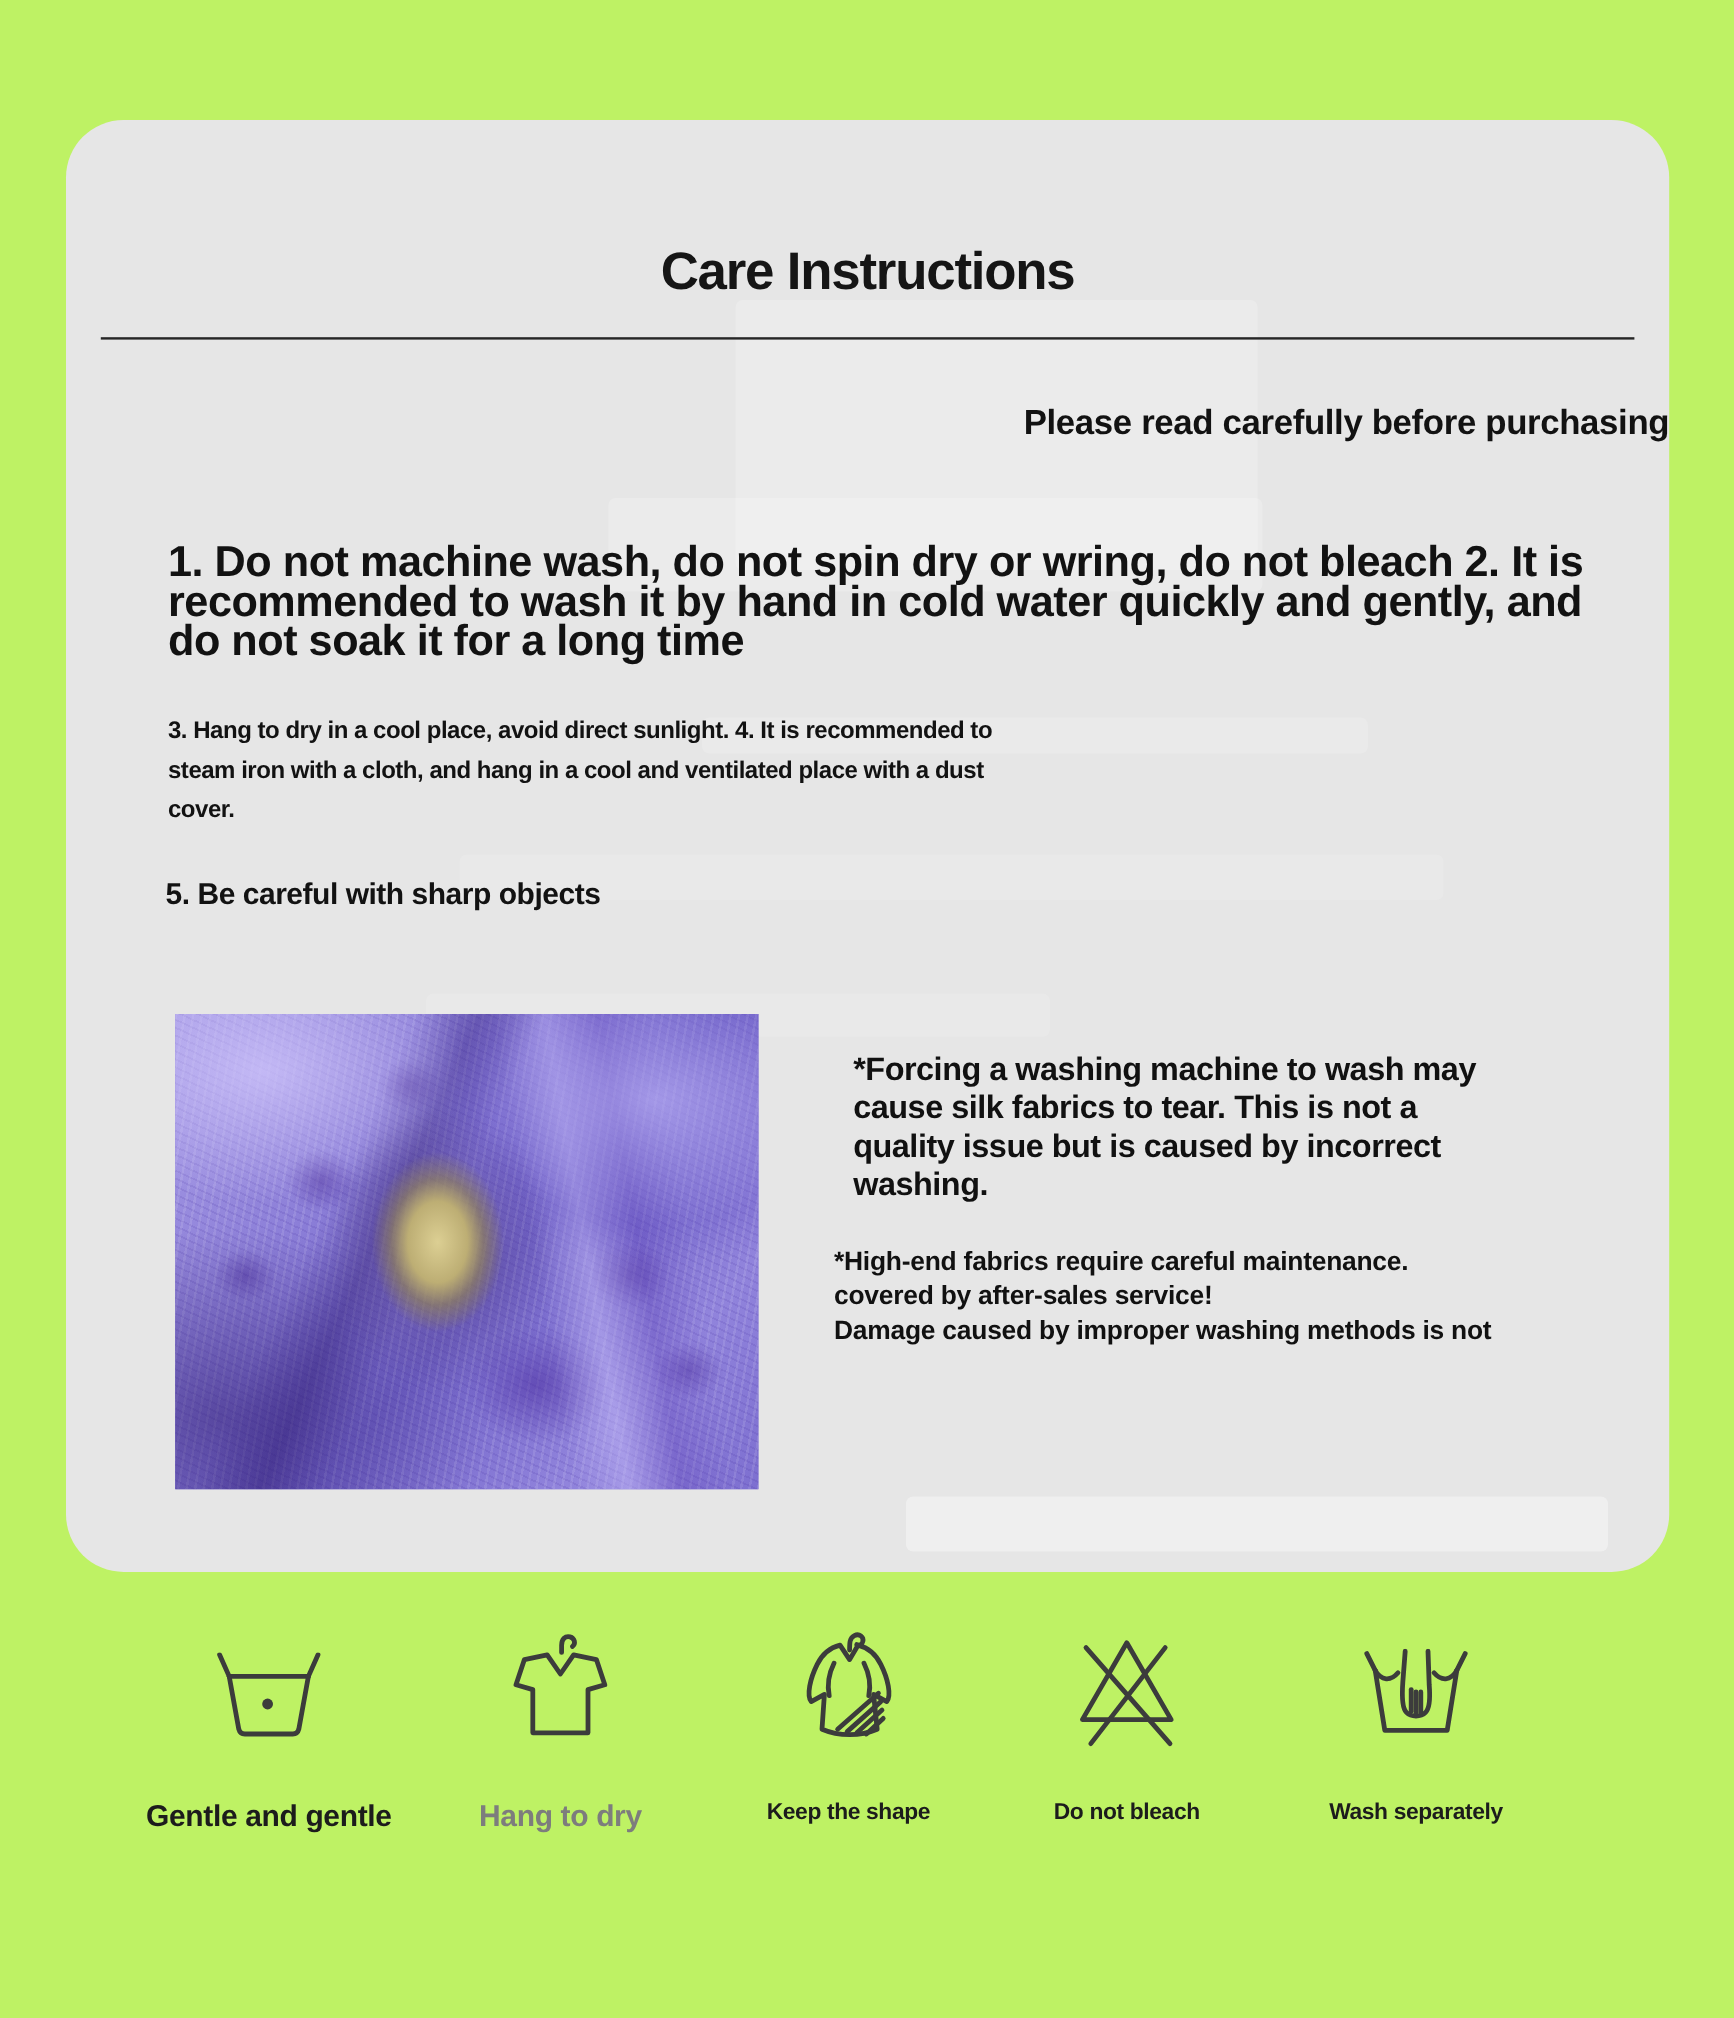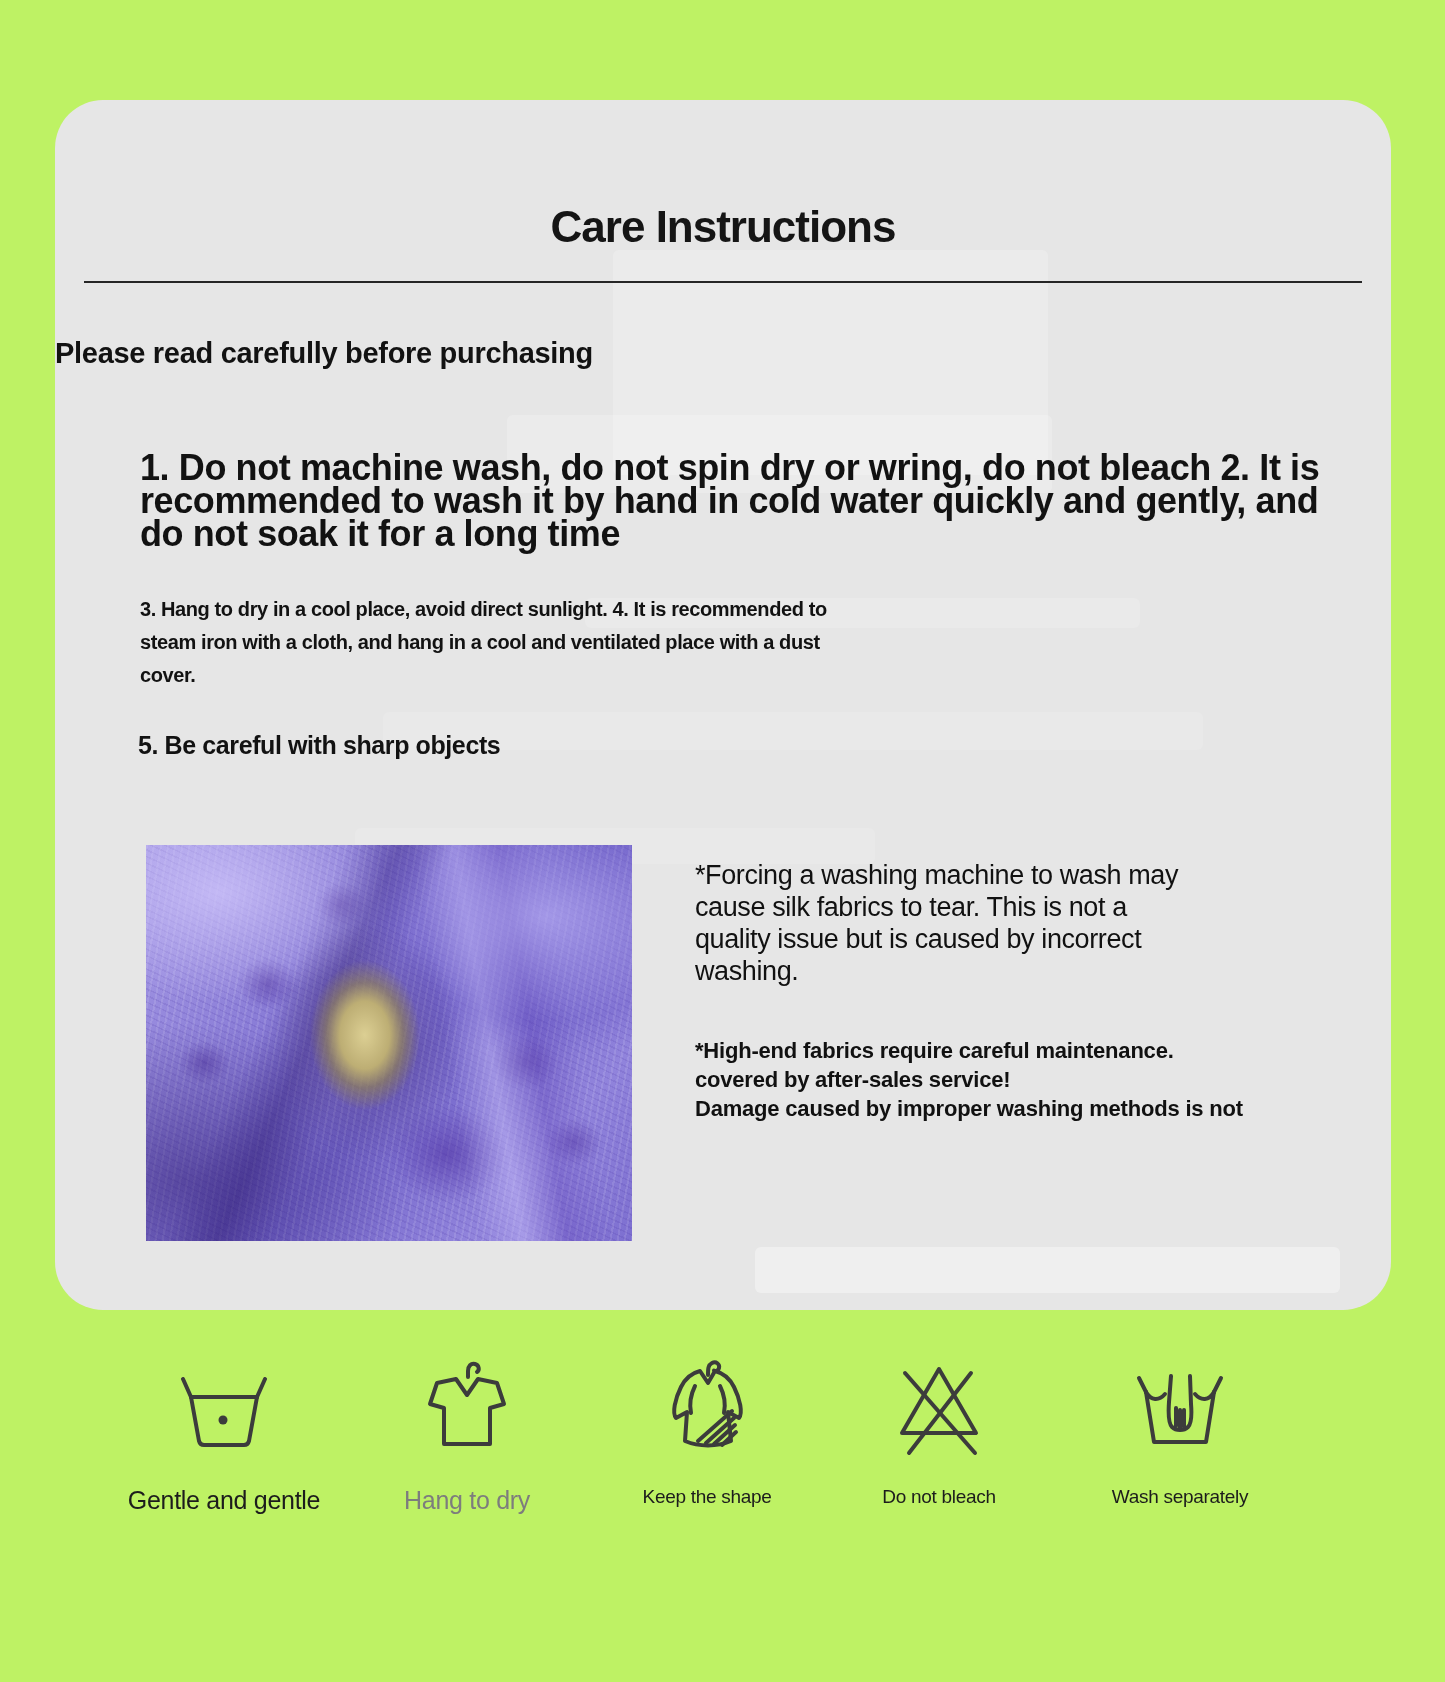--- a/index.html
+++ b/index.html
@@ -17,29 +17,29 @@
   .g-row1{left:530px;top:498px;width:555px;height:30px;background:rgba(255,255,255,0.16);}
   .g-row2{left:328px;top:612px;width:820px;height:38px;background:rgba(255,255,255,0.13);}
   .g-row3{left:300px;top:728px;width:520px;height:36px;background:rgba(255,255,255,0.13);}
   .g-band{left:700px;top:1147px;width:585px;height:46px;background:rgba(255,255,255,0.38);}
   .title{
     position:absolute;left:55px;top:172px;width:1336px;text-align:center;
     font-size:44px;font-weight:700;letter-spacing:-1px;line-height:52px;color:#151515;
   }
   .divider{position:absolute;left:84px;top:281px;width:1278px;height:2px;background:#262626;}
   .subtitle{
-    position:absolute;left:55px;top:337px;width:1336px;text-align:left;
+    position:absolute;left:55px;top:337px;width:1336px;text-align:right;
     font-size:29px;font-weight:700;letter-spacing:-0.3px;color:#121212;margin:0;
   }
   .para{position:absolute;margin:0;font-weight:700;color:#121212;letter-spacing:-0.4px;}
   .para .ln{white-space:nowrap;}
   .p1{left:140px;top:451px;font-size:36px;line-height:33px;}
   .p2{left:140px;top:593px;font-size:20px;line-height:33px;}
   .p3{left:138px;top:731px;font-size:25px;line-height:29px;}
-  .warn1{left:695px;top:859px;font-size:27px;line-height:32px;position:absolute;margin:0;font-weight:400;letter-spacing:-0.4px;}
+  .warn1{left:695px;top:859px;font-size:27px;line-height:32px;position:absolute;margin:16px;font-weight:700;letter-spacing:-0.4px;}
   .warn2{left:695px;top:1036px;font-size:22px;line-height:29px;position:absolute;margin:0;font-weight:700;letter-spacing:-0.2px;}
   .fabric{
     position:absolute;left:146px;top:845px;width:486px;height:396px;
     background-color:#8276cf;
     background-image:
       radial-gradient(ellipse 55px 75px at 45% 48%, #dccf93 0%, #bdae74 45%, rgba(150,135,85,0.6) 70%, rgba(120,110,140,0) 100%),
       radial-gradient(ellipse 95px 120px at 46% 50%, rgba(75,60,60,0.5) 0%, rgba(80,60,130,0.25) 55%, rgba(0,0,0,0) 100%),
       radial-gradient(ellipse 170px 110px at 15% 12%, rgba(205,195,250,0.8) 0%, rgba(205,195,250,0) 100%),
       radial-gradient(ellipse 200px 140px at 82% 18%, rgba(185,175,245,0.7) 0%, rgba(90,70,190,0.15) 75%, rgba(0,0,0,0) 100%),
       linear-gradient(115deg, rgba(0,0,0,0) 30%, rgba(40,20,110,0.35) 38%, rgba(0,0,0,0) 46%),
@@ -50,21 +50,21 @@
       radial-gradient(ellipse 26px 22px at 12% 55%, rgba(70,40,150,0.45) 0%, rgba(0,0,0,0) 100%),
       radial-gradient(ellipse 34px 28px at 78% 55%, rgba(70,40,150,0.4) 0%, rgba(0,0,0,0) 100%),
       radial-gradient(ellipse 30px 24px at 88% 75%, rgba(70,40,150,0.4) 0%, rgba(0,0,0,0) 100%),
       radial-gradient(ellipse 26px 22px at 40% 15%, rgba(80,50,160,0.45) 0%, rgba(0,0,0,0) 100%),
       repeating-linear-gradient(100deg, rgba(255,255,255,0.10) 0 2px, rgba(0,0,0,0) 2px 7px),
       repeating-linear-gradient(25deg, rgba(60,35,150,0.12) 0 1.5px, rgba(0,0,0,0) 1.5px 6px),
       linear-gradient(130deg, #a89ce6 0%, #8c7fd8 30%, #7163c8 55%, #9184dc 80%, #7d6fd0 100%);
   }
   .icon-col{position:absolute;width:230px;margin:0;text-align:center;}
   .icon-slot{height:98px;display:flex;align-items:flex-end;justify-content:center;}
-  .icon-col figcaption{margin-top:38px;font-weight:400;letter-spacing:-0.3px;white-space:nowrap;}
+  .icon-col figcaption{margin-top:52px;font-weight:700;letter-spacing:-0.3px;white-space:nowrap;}
   .col-1{left:109px;top:1350px;}
   .col-2{left:352px;top:1350px;}
   .col-3{left:592px;top:1350px;}
   .col-4{left:824px;top:1350px;}
   .col-5{left:1065px;top:1350px;}
   .label-lg{font-size:25px;color:#1c1c1c;}
   .label-sm{font-size:19px;color:#1c1c1c;}
   .label-muted{color:#7d7d7d;}
   .care-svg{display:block;}
   .care-svg path{fill:none;stroke:#3c3c3c;stroke-width:4;stroke-linecap:round;stroke-linejoin:round;}

